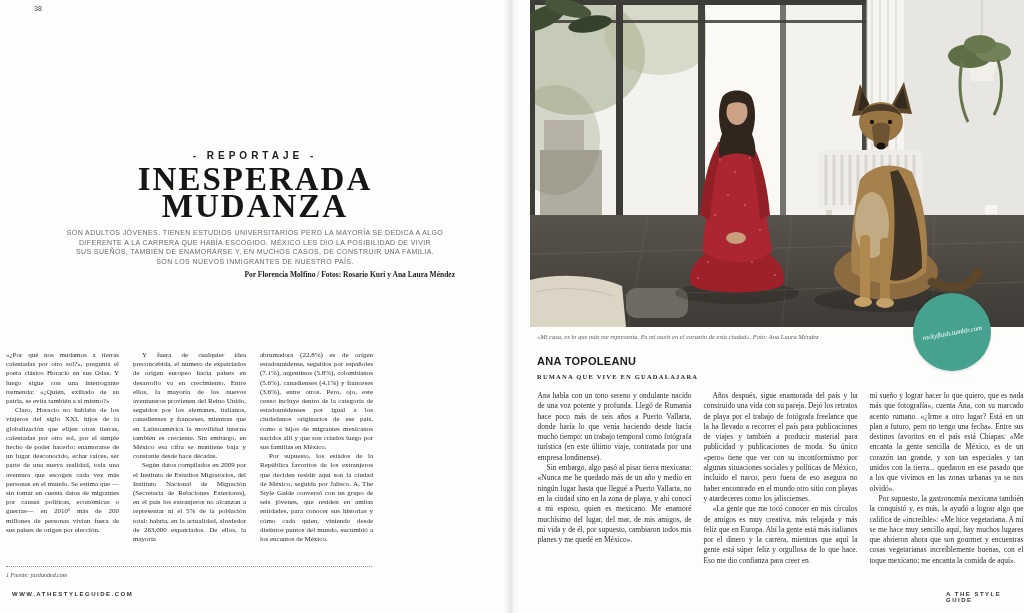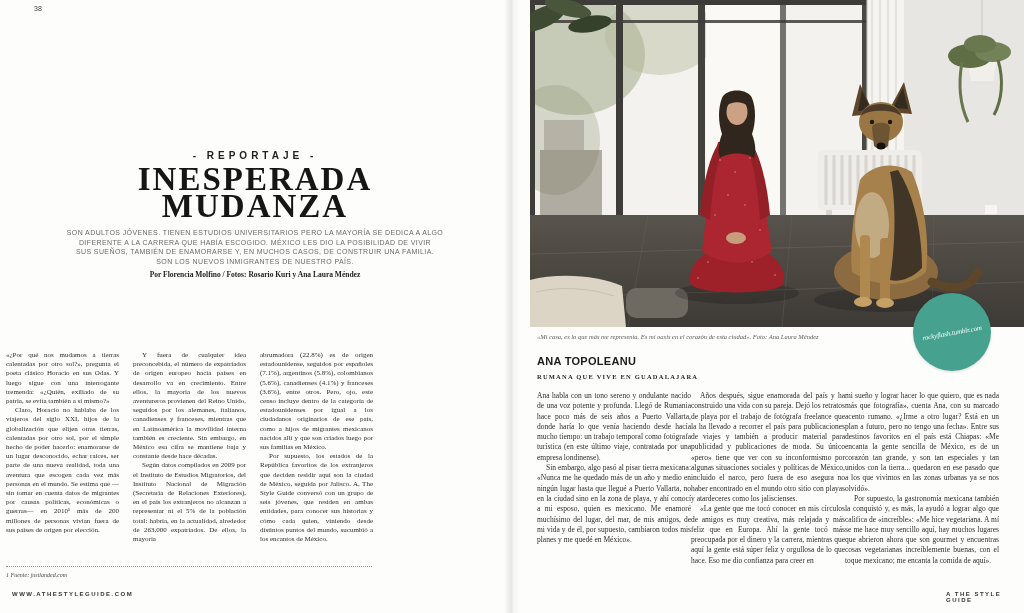--- a/index.html
+++ b/index.html
@@ -11,27 +11,27 @@
   #pn-left{left:34px;} #pn-right{left:1004px;}
 
   
   .header{position:absolute;left:55px;top:150px;width:400px;text-align:center;}
   .kicker{font-family:"Liberation Sans",sans-serif;font-size:10px;font-weight:bold;
           letter-spacing:4px;color:#222;margin-bottom:5px;}
   .title{font-family:"Liberation Serif",serif;font-weight:bold;font-size:33px;line-height:27px;
          letter-spacing:2px;color:#161616;}
   .subtitle{margin-top:8px;font-family:"Liberation Sans",sans-serif;font-size:7px;
             letter-spacing:0.4px;color:#6a6a6a;line-height:9.5px;}
-  .byline{margin-top:4px;font-family:"Liberation Serif",serif;font-weight:bold;font-size:7.5px;color:#1d1d1d;}
+  .byline{margin-top:4px;font-family:"Liberation Serif",serif;font-weight:bold;font-size:7.5px;color:#1d1d1d;text-align:right;}
 
   
   .cols{position:absolute;display:flex;}
   #cols-left{left:6px;top:351px;width:368px;gap:14px;}
   #cols-left .col{width:113px;font-size:7px;line-height:9.2px;}
-  #cols-right{left:537px;top:391px;width:487px;}
+  #cols-right{left:537px;top:391px;width:487px;gap:12px;justify-content:center;}
   #cols-right .col{width:154px;font-size:7.5px;line-height:10.3px;}
   .col{text-align:justify;color:#2e2c2a;font-family:Liberation Serif, serif;}
   .col p{margin:0;}
   .col p.indent{text-indent:9px;}
 
   .rule-dotted{position:absolute;left:6px;top:566px;width:366px;border-top:1px dotted #8f8f8f;}
   .footnote{position:absolute;left:6px;top:572px;font-size:6px;font-style:italic;color:#4a4a4a;}
   .footer{position:absolute;font-family:"Liberation Sans",sans-serif;font-size:6px;font-weight:bold;
           letter-spacing:1.5px;color:#333;}
   #footer-left{left:12px;top:591px;}
@@ -218,21 +218,21 @@
   <div class="sec-name">ANA TOPOLEANU</div>
   <div class="sec-desc">RUMANA QUE VIVE EN GUADALAJARA</div>
 
   <div class="cols" id="cols-right">
     <div class="col">
         <p class="">Ana habla con un tono sereno y ondulante nacido de una voz potente y profunda. Llegó de Rumania hace poco más de seis años a Puerto Vallarta, donde haría lo que venía haciendo desde hacía mucho tiempo: un trabajo temporal como fotógrafa turística (en este último viaje, contratada por una empresa londinense).</p>
         <p class="indent">Sin embargo, algo pasó al pisar tierra mexicana: «Nunca me he quedado más de un año y medio en ningún lugar hasta que llegué a Puerto Vallarta, no en la ciudad sino en la zona de playa, y ahí conocí a mi esposo, quien es mexicano. Me enamoré muchísimo del lugar, del mar, de mis amigos, de mi vida y de él, por supuesto, cambiaron todos mis planes y me quedé en México».</p>
       </div>
     <div class="col">
         <p class="indent">Años después, sigue enamorada del país y ha construido una vida con su pareja. Dejó los retratos de playa por el trabajo de fotógrafa freelance que la ha llevado a recorrer el país para publicaciones de viajes y también a producir material para publicidad y publicaciones de moda. Su único «pero» tiene que ver con su inconformismo por algunas situaciones sociales y políticas de México, incluido el narco, pero fuera de eso asegura no haber encontrado en el mundo otro sitio con playas y atardeceres como los jaliscienses.</p>
-        <p class="indent">«La gente que me tocó conocer en mis círculos de amigos es muy creativa, más relajada y más feliz que en Europa. Ahí la gente tocó más preocupada por el dinero y la carrera, mientras que aquí la gente está súper feliz y orgullosa de lo que hace. Eso me dio confianza para creer en</p>
+        <p class="indent">«La gente que me tocó conocer en mis círculos de amigos es muy creativa, más relajada y más feliz que en Europa. Ahí la gente está más italianos por el dinero y la carrera, mientras que aquí la gente está súper feliz y orgullosa de lo que hace. Eso me dio confianza para creer en</p>
       </div>
     <div class="col">
         <p class="">mi sueño y lograr hacer lo que quiero, que es nada más que fotografía», cuenta Ana, con su marcado acento rumano. «¿Irme a otro lugar? Está en un plan a futuro, pero no tengo una fecha». Entre sus destinos favoritos en el país está Chiapas: «Me encanta la gente sencilla de México, es de un corazón tan grande, y son tan especiales y tan unidos con la tierra... quedaron en ese pasado que a los que vivimos en las zonas urbanas ya se nos olvidó».</p>
         <p class="indent">Por supuesto, la gastronomía mexicana también la conquistó y, es más, la ayudó a lograr algo que califica de «increíble»: «Me hice vegetariana. A mí se me hace muy sencillo aquí, hay muchos lugares que abrieron ahora que son gourmet y encuentras cosas vegetarianas increíblemente buenas, con el toque mexicano; me encanta la comida de aquí».</p>
       </div>
   </div>
 
   <div class="footer" id="footer-right">A THE STYLE GUIDE</div>
 
 </div>

